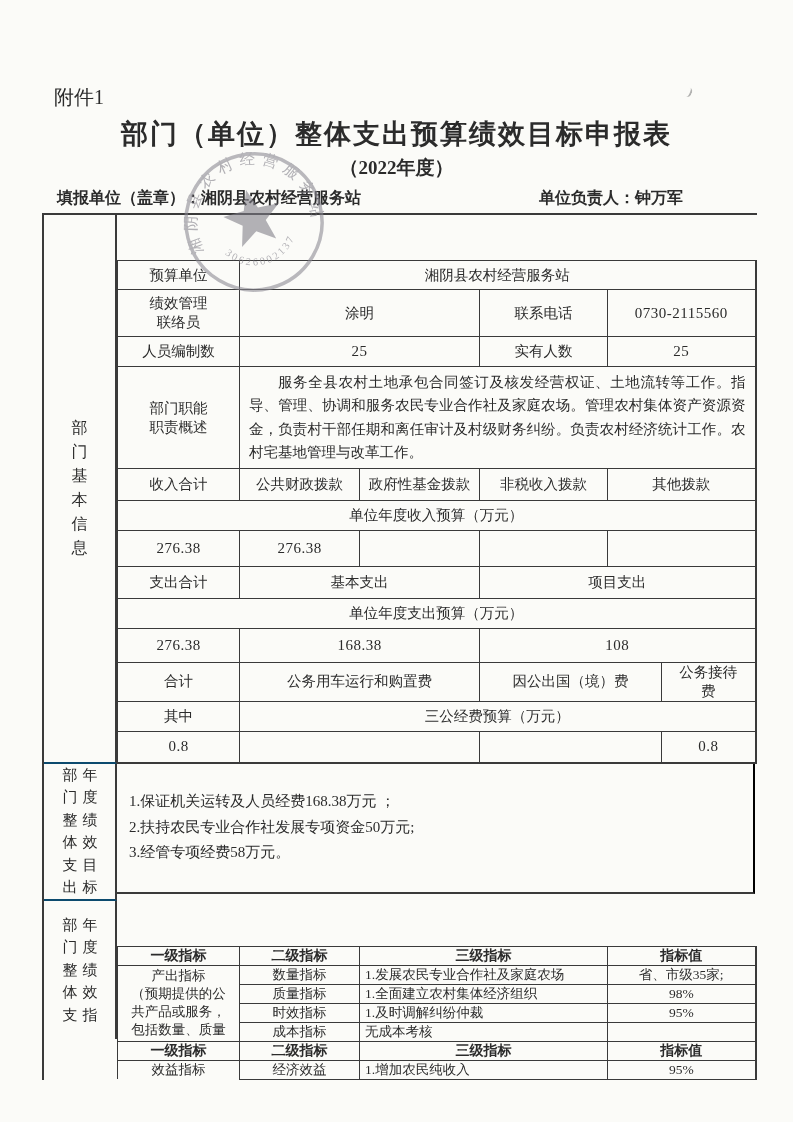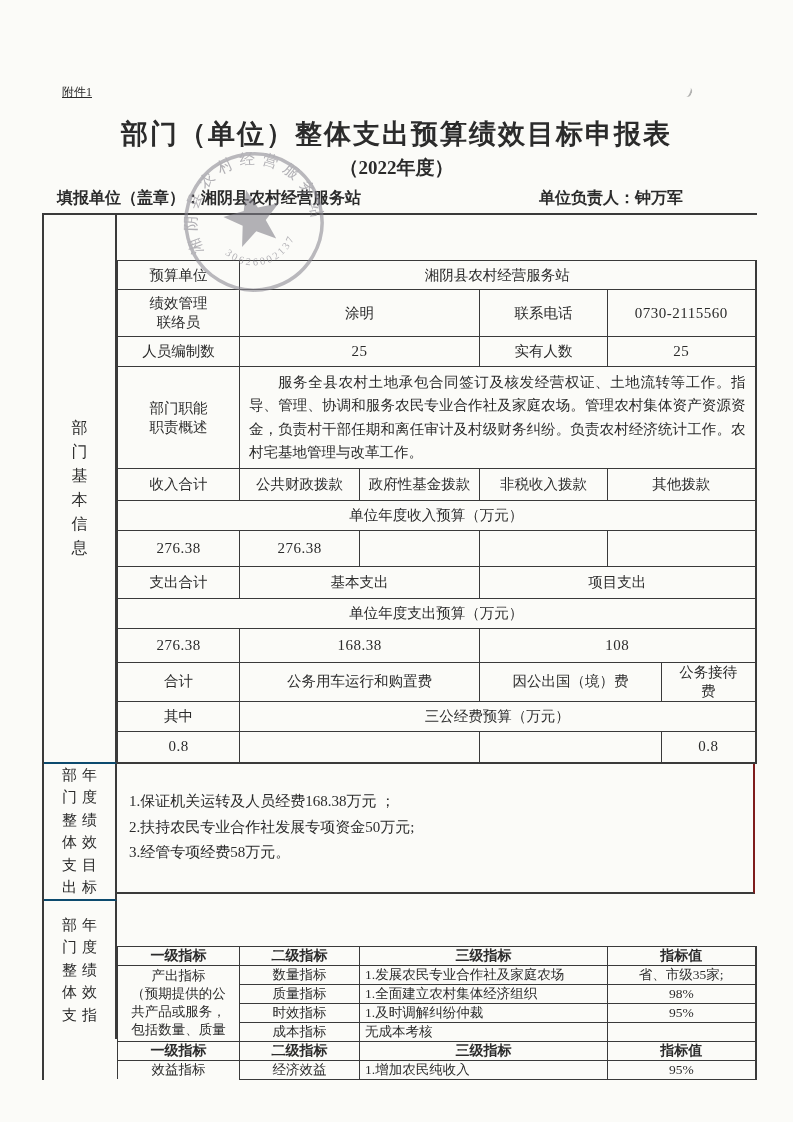--- a/index.html
+++ b/index.html
@@ -1,21 +1,21 @@
 <!DOCTYPE html>
 <html><head>
 <meta charset="utf-8">
 <style>
   html,body { margin:0; padding:0; background:#e9e9e9; }
   .page {
     position:relative; width:793px; height:1122px; margin:0 auto;
     background:#fbfbf8; color:#2b2b2b; overflow:hidden;
     font-family:"Liberation Serif","DejaVu Serif",serif;
   }
-  .attachment { position:absolute; left:62px; top:84px; font-size:12px;text-decoration:underline; }
+  .attachment { position:absolute; left:54px; top:84px; font-size:20px; }
   .doc-title {
     position:absolute; left:0; top:116px; width:100%; text-align:center;
     font-size:27px; font-weight:bold; letter-spacing:2px; margin:0;
   }
   .doc-subtitle {
     position:absolute; left:0; top:155px; width:100%; text-align:center;
     font-size:19px; font-weight:bold;
   }
   .fill-row {
     position:absolute; left:57px; right:110px; top:188px;
@@ -31,41 +31,41 @@
   .lab {
     border-right:2px solid #3a3a3a;
     display:flex; align-items:center; justify-content:center;
   }
   .lab.bb { border-bottom:2px solid #0c4a6e; }
   .vcol {
     width:17px; word-break:break-all; text-align:center;
     font-size:16px; line-height:1.5;
   }
   .vpair { display:flex; gap:4px; }
-  .vpair .vcol { width:16px; font-size:15px; line-height:1.5; }
+  .vpair .vcol { width:16px; font-size:15px; line-height:1.5;text-align:right; }
   .lab3 { align-items:flex-start; padding-top:13px; overflow:hidden; }
 
   table { border-collapse:collapse; table-layout:fixed; width:638px;margin-top:45px; }
   td {
     border:1px solid #3a3a3a; text-align:center;
     font-size:14.5px; padding:0 3px; overflow:hidden;
   }
   .t1, .t3 { border-right:2px solid #3a3a3a; }
   .t1 { border-bottom:2px solid #3a3a3a; }
   .preline { white-space:pre-line; line-height:1.3; }
   .duty-cell {
     text-align:justify; text-indent:2em; line-height:1.6;
     font-size:14.5px; padding:4px 9px;
   }
   td.h28{height:28px} td.h46{height:46px} td.h29{height:29px} td.h93{height:93px}
   td.h30{height:30px} td.h31{height:31px} td.h35{height:35px} td.h33{height:33px}
   .num { font-size:15px; letter-spacing:.5px; }
 
   .cont2 {
-    border-right:2px solid #7f1d1d; border-bottom:2px solid #3a3a3a;
+    border-right:2px solid #000000; border-bottom:2px solid #3a3a3a;
     display:flex; flex-direction:column; justify-content:center;
     padding:6px 12px; font-size:15px; line-height:1.7;
   }
   
   .t3 td { font-size:13.5px; }
   .t3 .hd { font-weight:bold; font-size:14px; }
   .t3 td.h18{height:18px} .t3 td.h16{height:16px} .t3 td.h15{height:15px}
   .t3 .lvl3 { text-align:left; padding-left:5px; }
   .t3 .lvl1 { font-size:13.5px; line-height:1.35; }
   .t3 tr.lastrow td { border-bottom:1.5px solid #3a3a3a; }

